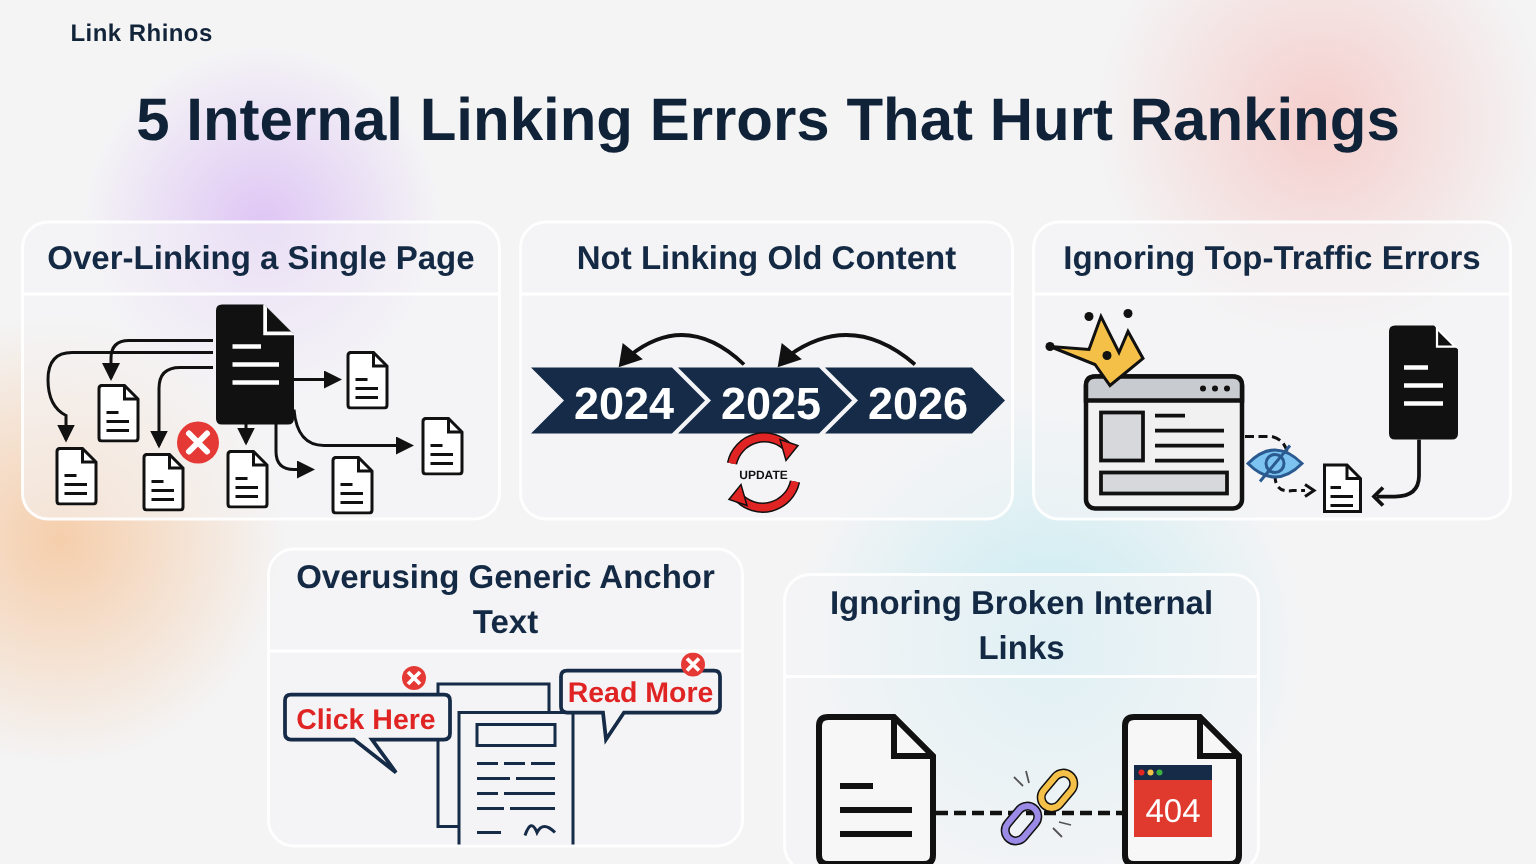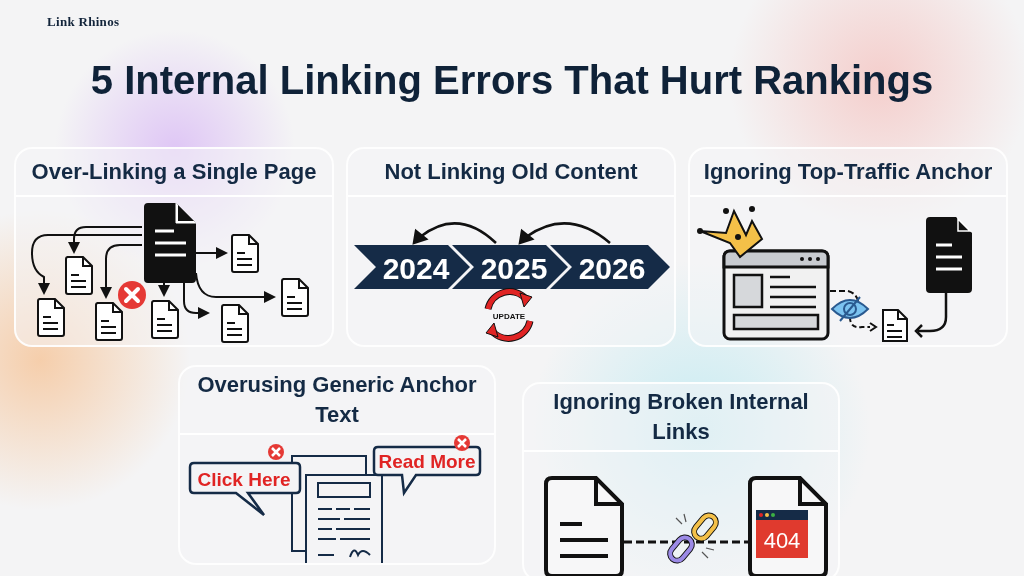--- a/index.html
+++ b/index.html
@@ -8,22 +8,22 @@
     background:#f4f4f5;
     font-family:"DejaVu Sans", sans-serif;
   }
   .bg { position:absolute; inset:0; z-index:0;
     background:
       radial-gradient(circle at 175px 150px, rgba(205,160,245,0.55) 0, rgba(205,160,245,0) 120px),
       radial-gradient(circle at 880px 80px, rgba(245,175,170,0.55) 0, rgba(245,175,170,0) 150px),
       radial-gradient(circle at 40px 360px, rgba(246,190,140,0.7) 0, rgba(246,190,140,0) 150px),
       radial-gradient(circle at 700px 430px, rgba(170,230,240,0.6) 0, rgba(170,230,240,0) 170px);
   }
-  .logo { position:absolute; left:47px; top:14px; z-index:2; font-family:Liberation Serif, serif;
-    font-weight:bold; font-size:13px; color:#12243a; letter-spacing:0.3px; }
+  .logo { position:absolute; left:47px; top:14px; z-index:2; font-family:Liberation Sans, sans-serif;
+    font-weight:bold; font-size:16px; color:#12243a; letter-spacing:0.3px; }
   .main-title { position:absolute; left:0; width:1024px; top:58px; text-align:center; z-index:2;
     font-family:"Liberation Sans", sans-serif; font-weight:bold; font-size:40px; color:#0f2238; }
   .card { position:absolute; z-index:2; border:2px solid rgba(255,255,255,0.9); border-radius:18px;
     background:rgba(244,244,246,0.55); box-sizing:border-box; overflow:hidden; }
   .card-head { position:absolute; left:0; right:0; top:0; border-bottom:2px solid #fff; display:flex;
     align-items:center; justify-content:center; text-align:center; padding:16px 10px; box-sizing:border-box;
     font-family:"Liberation Sans", sans-serif; font-weight:bold; font-size:22px; color:#142a44; line-height:30px; }
   .card svg { position:absolute; left:0; }
 </style>
 </head>
@@ -101,21 +101,21 @@
       <path d="M182 124 A22 22 0 0 1 144 134" fill="none" stroke="#111" stroke-width="7"></path>
       <path d="M182 124 A22 22 0 0 1 144 134" fill="none" stroke="#e02424" stroke-width="5"></path>
       <path d="M172 96 L184 100 L176 110 Z" fill="#e02424" stroke="#111"></path>
       <path d="M150 140 L138 136 L146 126 Z" fill="#e02424" stroke="#111"></path>
       <text x="161" y="122" text-anchor="middle" font-family="Liberation Sans, sans-serif" font-weight="bold" font-size="8" fill="#111">UPDATE</text>
     </g>
   </svg>
 </div>
 
 <div class="card" style="left:688px;top:147px;width:320px;height:200px;">
-  <div class="card-head" style="height:48px;">Ignoring Top-Traffic Anchor</div>
+  <div class="card-head" style="height:48px;">Ignoring Top-Traffic Errors</div>
   <svg width="320" height="150" viewBox="0 0 320 150" style="top:48px;">
     <g>
       <rect x="34" y="54" width="104" height="88" rx="6" fill="#f1f1f1" stroke="#111" stroke-width="3"></rect>
       <path d="M34 70 H138 V60 Q138 54 132 54 H40 Q34 54 34 60 Z" fill="#c8cbd0" stroke="#111" stroke-width="3"></path>
       <circle cx="112" cy="62" r="2" fill="#111"></circle>
         <circle cx="120" cy="62" r="2" fill="#111"></circle>
         <circle cx="128" cy="62" r="2" fill="#111"></circle>
       <rect x="44" y="78" width="28" height="32" fill="#d6d8db" stroke="#111" stroke-width="2.5"></rect>
       <line x1="80" y1="80" x2="100" y2="80" stroke="#111" stroke-width="2.5"></line>
       <line x1="80" y1="90" x2="126" y2="90" stroke="#111" stroke-width="2.5"></line>

